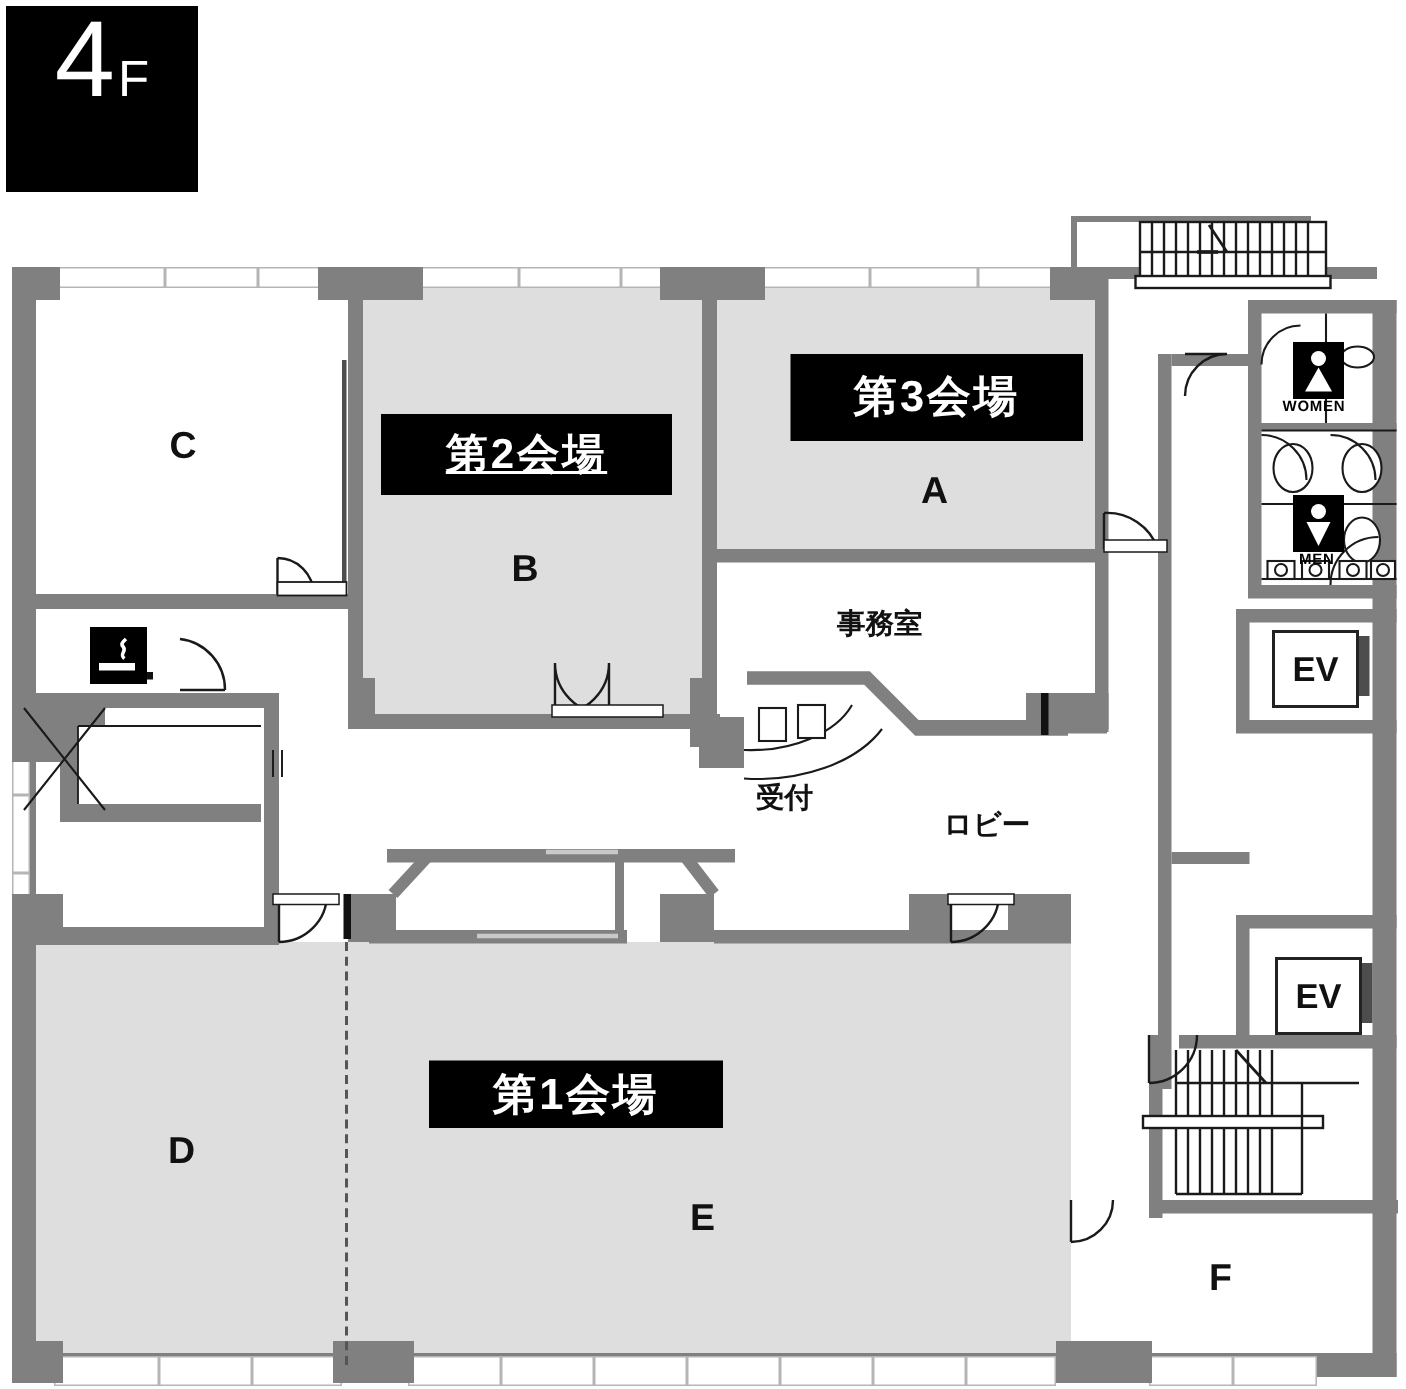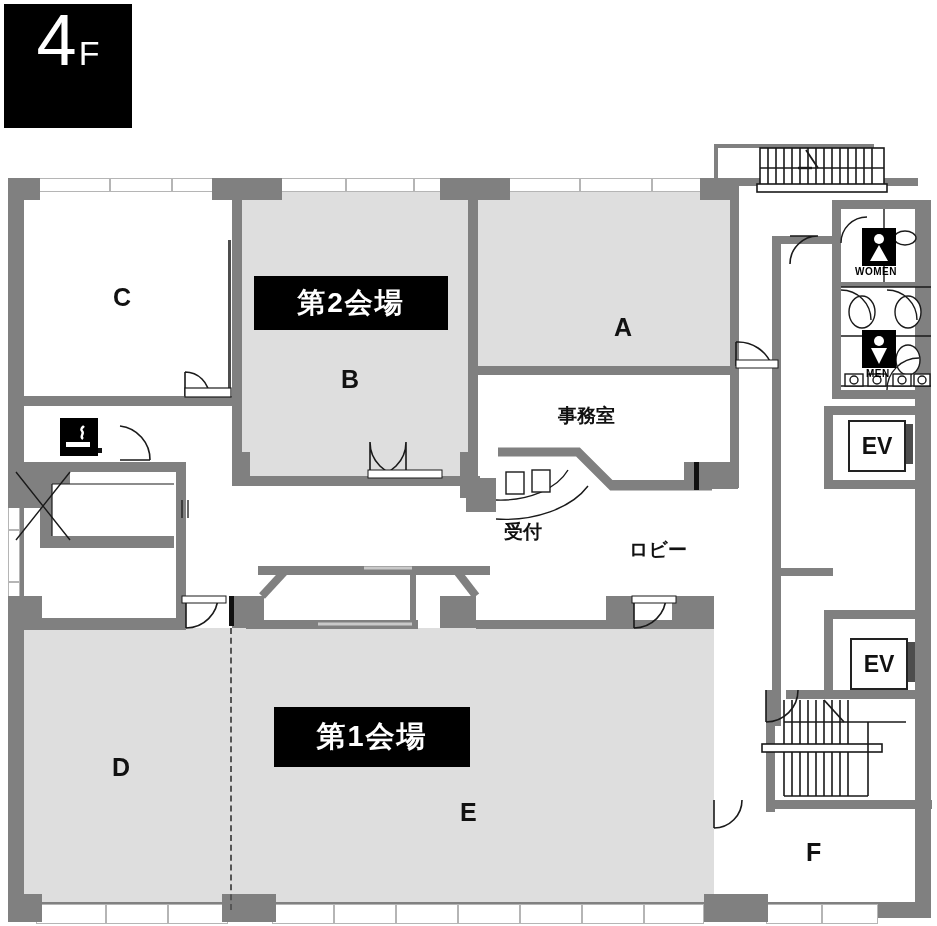--- a/index.html
+++ b/index.html
@@ -268,24 +268,27 @@
       <g stroke="#1a1a1a" stroke-width="1.3">
         <path d="M182,500 L182,518 M188,500 L188,518"></path>
       </g>
 
       <rect x="66" y="448" width="36" height="5" fill="#111" stroke="none"></rect>
       <rect x="694" y="462" width="5" height="28" fill="#111" stroke="none"></rect>
       <rect x="229" y="596" width="5" height="30" fill="#111" stroke="none"></rect>
     </g>
   </svg>
 
-  <div class="badge" style="left:254px;top:276px;width:194px;height:54px;font-size:28px;">
+  <div class="badge" style="left:254px;top:276px;width:194px;height:54px;font-size:28px;text-decoration:underline;">
     <span>第2会場</span>
   </div>
-  <div class="badge" style="left:274px;top:707px;width:196px;height:60px;font-size:29px;">
+  <div class="badge" style="left:527px;top:236px;width:195px;height:58px;font-size:29px;">
+    <span>第3会場</span>
+  </div>
+  <div class="badge" style="left:286px;top:707px;width:196px;height:45px;font-size:29px;">
     <span>第1会場</span>
   </div>
 
   <div class="letter" style="left:113px;top:283px;">C</div>
   <div class="letter" style="left:341px;top:365px;">B</div>
   <div class="letter" style="left:614px;top:313px;">A</div>
   <div class="letter" style="left:112px;top:753px;">D</div>
   <div class="letter" style="left:460px;top:798px;">E</div>
   <div class="letter" style="left:806px;top:838px;">F</div>
 

